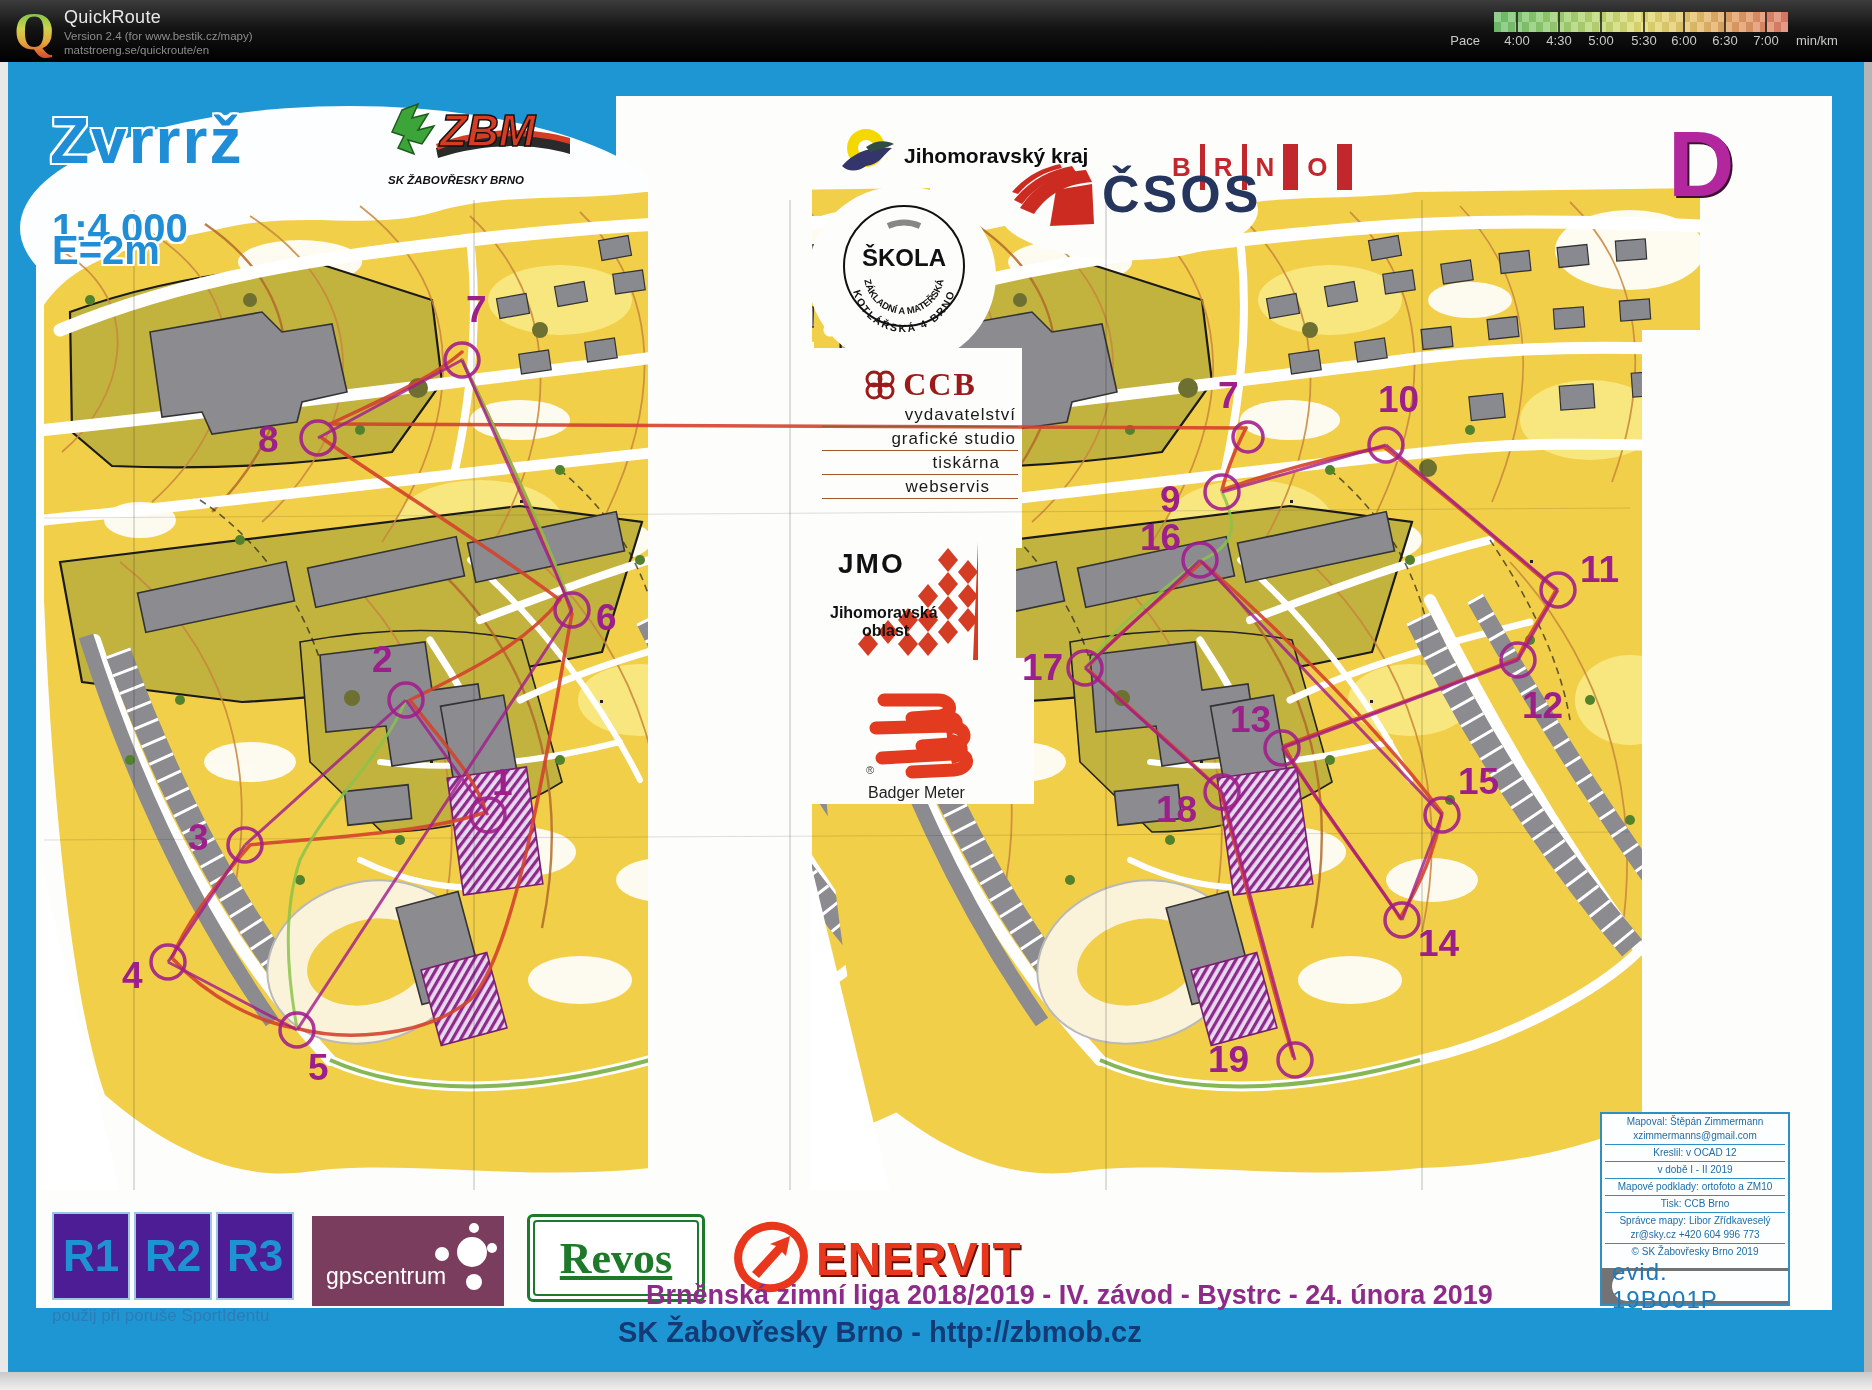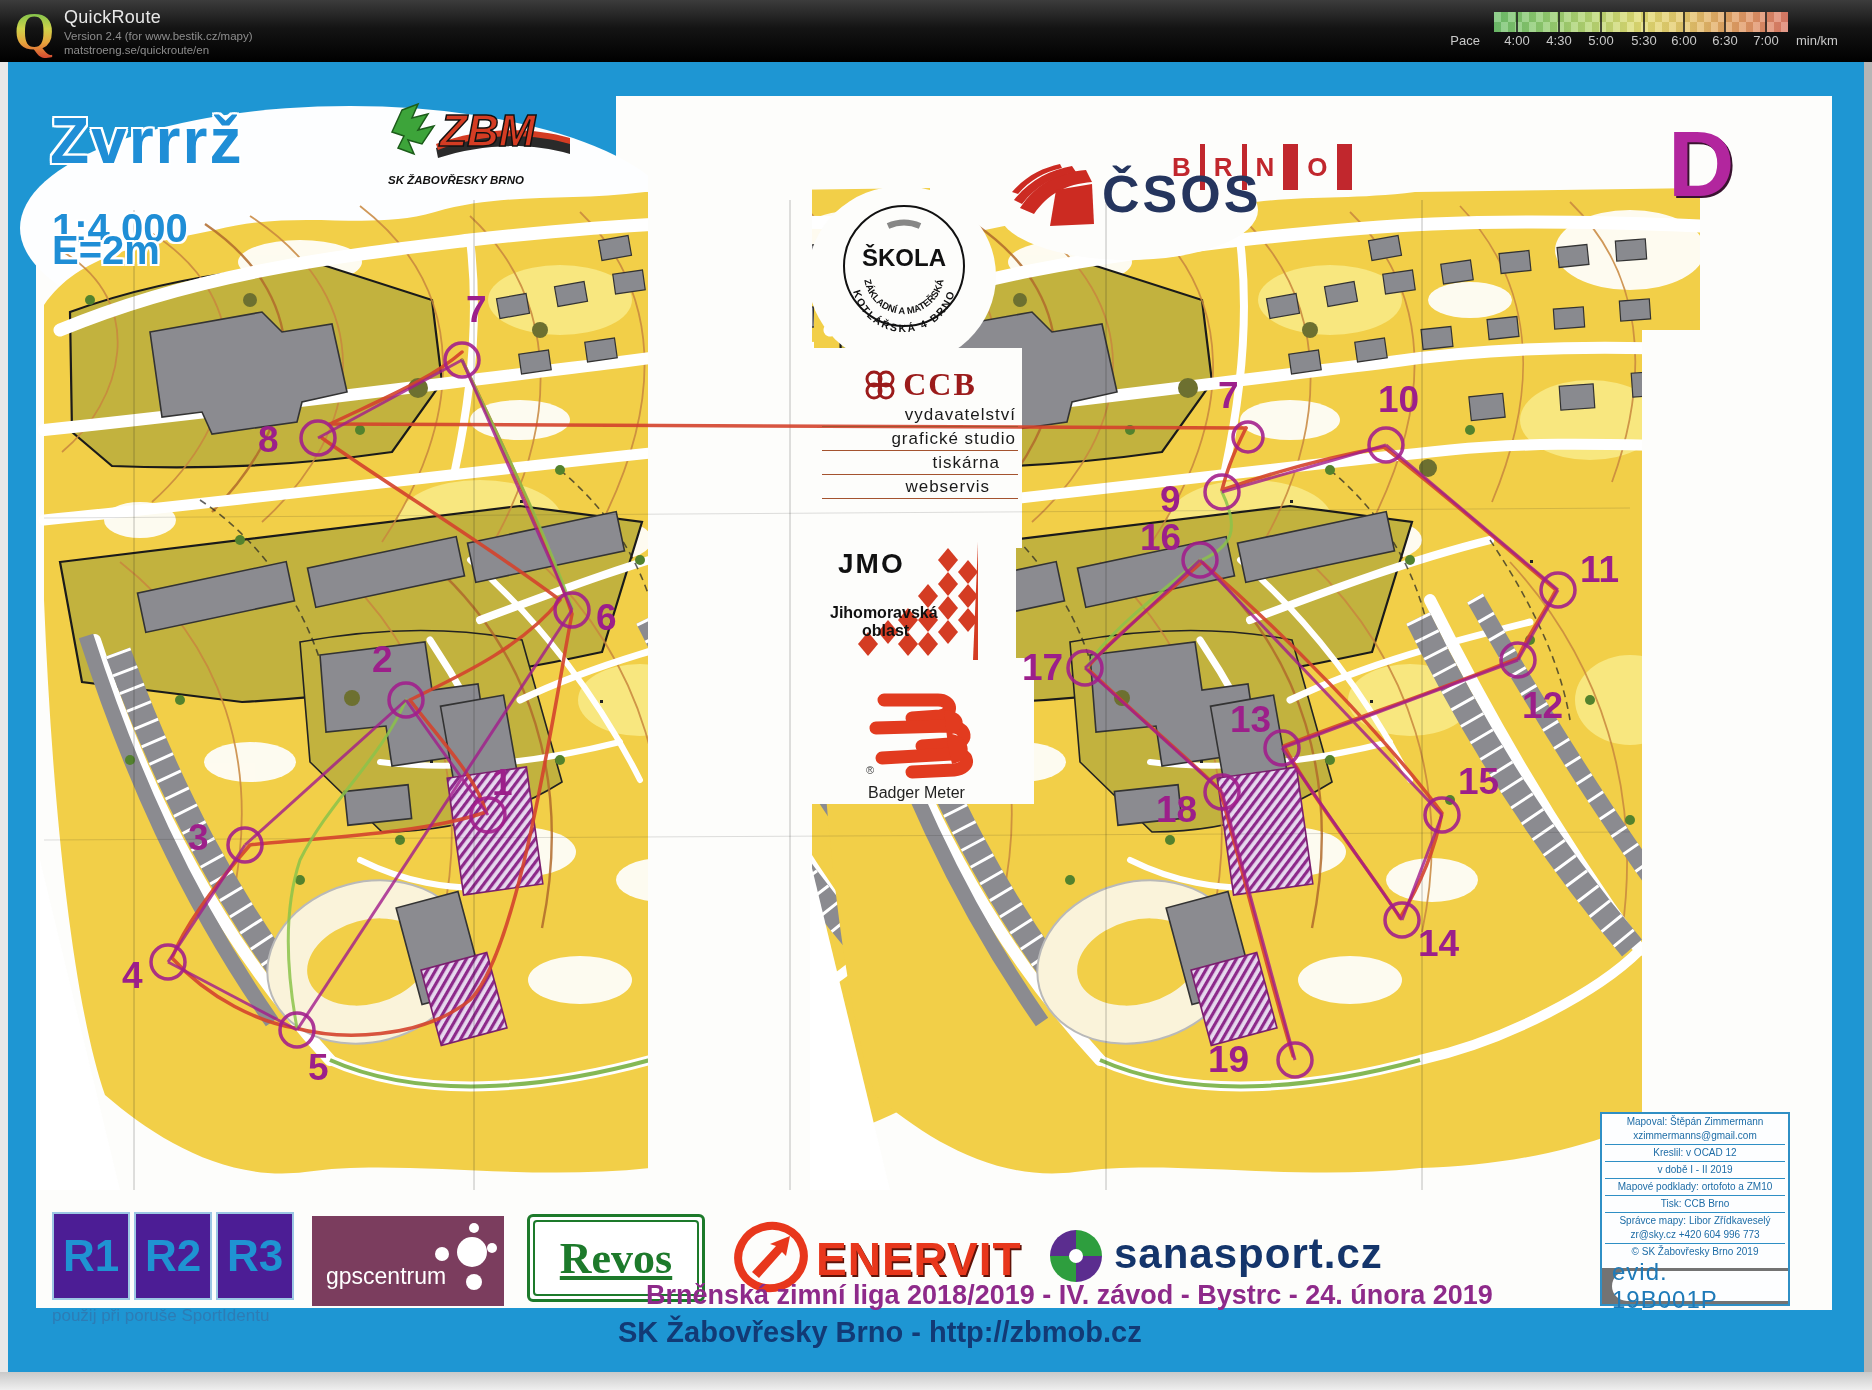--- a/index.html
+++ b/index.html
@@ -416,20 +416,29 @@
   <div class="abs" style="left:388px;top:102px;width:185px;height:100px">
     <svg width="185" height="72" viewBox="0 0 185 72">
       <path d="M14,8 L30,2 L24,16 L40,12 L30,28 L46,24 L34,42 L20,38 L26,52 L10,46 L16,34 L4,30 Z" fill="#3da43a" stroke="#1c5c1a" stroke-width="1.5"></path>
       <path d="M48,46 C90,30 140,28 182,40 L182,52 C140,40 92,42 50,56 Z" fill="#2a2a2a"></path>
       <path d="M48,42 C90,26 140,24 182,36 L182,42 C140,30 92,32 50,48 Z" fill="#d43c23"></path>
       <text x="52" y="44" font-size="44" font-weight="bold" font-style="italic" fill="#d43c23" stroke="#111" stroke-width="1.5" font-family="Liberation Sans,sans-serif">ZBM</text>
     </svg>
     <div class="zbm-caption" style="margin-top:-4px">SK ŽABOVŘESKY BRNO</div>
   </div>
 
+  <div class="abs" style="left:836px;top:122px;width:260px;height:66px">
+    <svg class="abs" style="left:0;top:0" width="62" height="62" viewBox="0 0 62 62">
+      <circle cx="30" cy="26" r="19" fill="#f4d800"></circle>
+      <circle cx="30" cy="26" r="8" fill="#fdfdfb"></circle>
+      <path d="M6,44 C18,30 34,24 56,26 C46,34 44,42 30,44 C22,50 12,50 6,44 Z" fill="#34356a"></path>
+      <path d="M30,25 C40,18 50,18 58,22 C50,26 42,28 34,30 Z" fill="#2f4d42"></path>
+    </svg>
+    <div class="abs jmk-label" style="left:68px;top:22px">Jihomoravský kraj</div>
+  </div>
 
   <div class="abs" style="left:836px;top:198px;width:136px;height:136px">
     <svg width="136" height="136" viewBox="-68 -68 136 136">
       <circle cx="0" cy="0" r="60" fill="none" stroke="#111" stroke-width="2"></circle>
       <path d="M-16,-40 A40,40 0 0 1 16,-40" fill="none" stroke="#111" stroke-width="6" opacity=".5"></path>
       <defs>
         <path id="arcIn" d="M -40,8 A 40,40 0 0 0 40,8"></path>
         <path id="arcOut" d="M -52,14 A 52,52 0 0 0 52,14"></path>
       </defs>
       <text class="stamp-word" x="0" y="0" text-anchor="middle" font-size="24" fill="#111">ŠKOLA</text>
@@ -546,30 +555,20 @@
   </div>
 
   <div class="abs" style="left:732px;top:1218px;width:310px;height:80px">
     <svg class="abs" style="left:0;top:2px" width="78" height="74" viewBox="0 0 78 74">
       <ellipse cx="39" cy="37" rx="33" ry="31" fill="none" stroke="#e8371c" stroke-width="8" transform="rotate(-18 39 37)"></ellipse>
       <path d="M20,52 L44,26 L38,24 L58,16 L54,36 L50,32 L27,58 Z" fill="#e8371c"></path>
     </svg>
     <div class="abs enervit-label" style="left:84px;top:14px">ENERVIT</div>
   </div>
 
-  <div class="abs" style="left:1048px;top:1226px;width:360px;height:64px">
-    <svg class="abs" style="left:0;top:2px" width="56" height="56" viewBox="0 0 56 56">
-      <path d="M28,28 L28,2 A26,26 0 0 1 54,28 Z" fill="#2e9e3e"></path>
-      <path d="M28,28 L54,28 A26,26 0 0 1 28,54 Z" fill="#5b2d8f"></path>
-      <path d="M28,28 L28,54 A26,26 0 0 1 2,28 Z" fill="#2e9e3e"></path>
-      <path d="M28,28 L2,28 A26,26 0 0 1 28,2 Z" fill="#5b2d8f"></path>
-      <circle cx="28" cy="28" r="7" fill="#fff"></circle>
-    </svg>
-    <div class="abs sana-label" style="left:66px;top:4px">sanasport.cz</div>
-  </div>
 
   <div class="abs event-line" style="left:646px;top:1280px;width:1000px">Brněnská zimní liga 2018/2019 - IV. závod - Bystrc - 24. února 2019</div>
   <div class="abs club-line" style="left:618px;top:1316px">SK Žabovřesky Brno - http://zbmob.cz</div>
 
   <div class="abs" id="credits" style="left:1600px;top:1112px;width:190px;height:194px">
     <div class="cr-row">Mapoval: Štěpán Zimmermann</div>
     <div class="cr-row" style="padding-top:0">xzimmermanns@gmail.com</div>
     <div class="cr-div"></div>
     <div class="cr-row">Kreslil: v OCAD 12</div>
     <div class="cr-div"></div>

